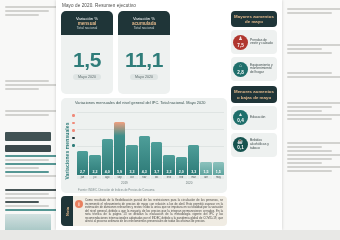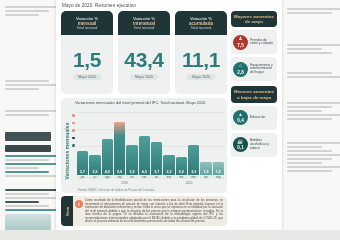--- a/index.html
+++ b/index.html
@@ -234,31 +234,20 @@
           <div class="l1">Variación %</div>
           <div class="l2">mensual</div>
           <div class="l3">Total nacional</div>
         </div>
         <div class="kpi-body">
           <div class="kpi-val">1,5</div>
           <div class="kpi-date">Mayo 2020</div>
         </div>
       </div>
 
-      <div class="kpi">
-        <div class="kpi-head">
-          <div class="l1">Variación %</div>
-          <div class="l2">interanual</div>
-          <div class="l3">Total nacional</div>
-        </div>
-        <div class="kpi-body">
-          <div class="kpi-val">43,4</div>
-          <div class="kpi-date">Mayo 2020</div>
-        </div>
-      </div>
 
       <div class="kpi">
         <div class="kpi-head">
           <div class="l1">Variación %</div>
           <div class="l2">acumulada</div>
           <div class="l3">Total nacional</div>
         </div>
         <div class="kpi-body">
           <div class="kpi-val">11,1</div>
           <div class="kpi-date">Mayo 2020</div>

